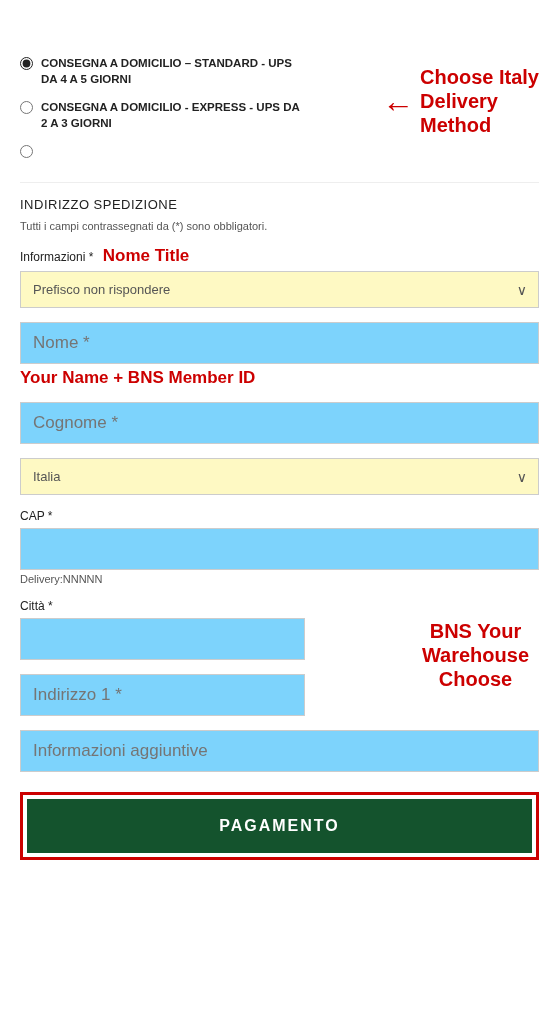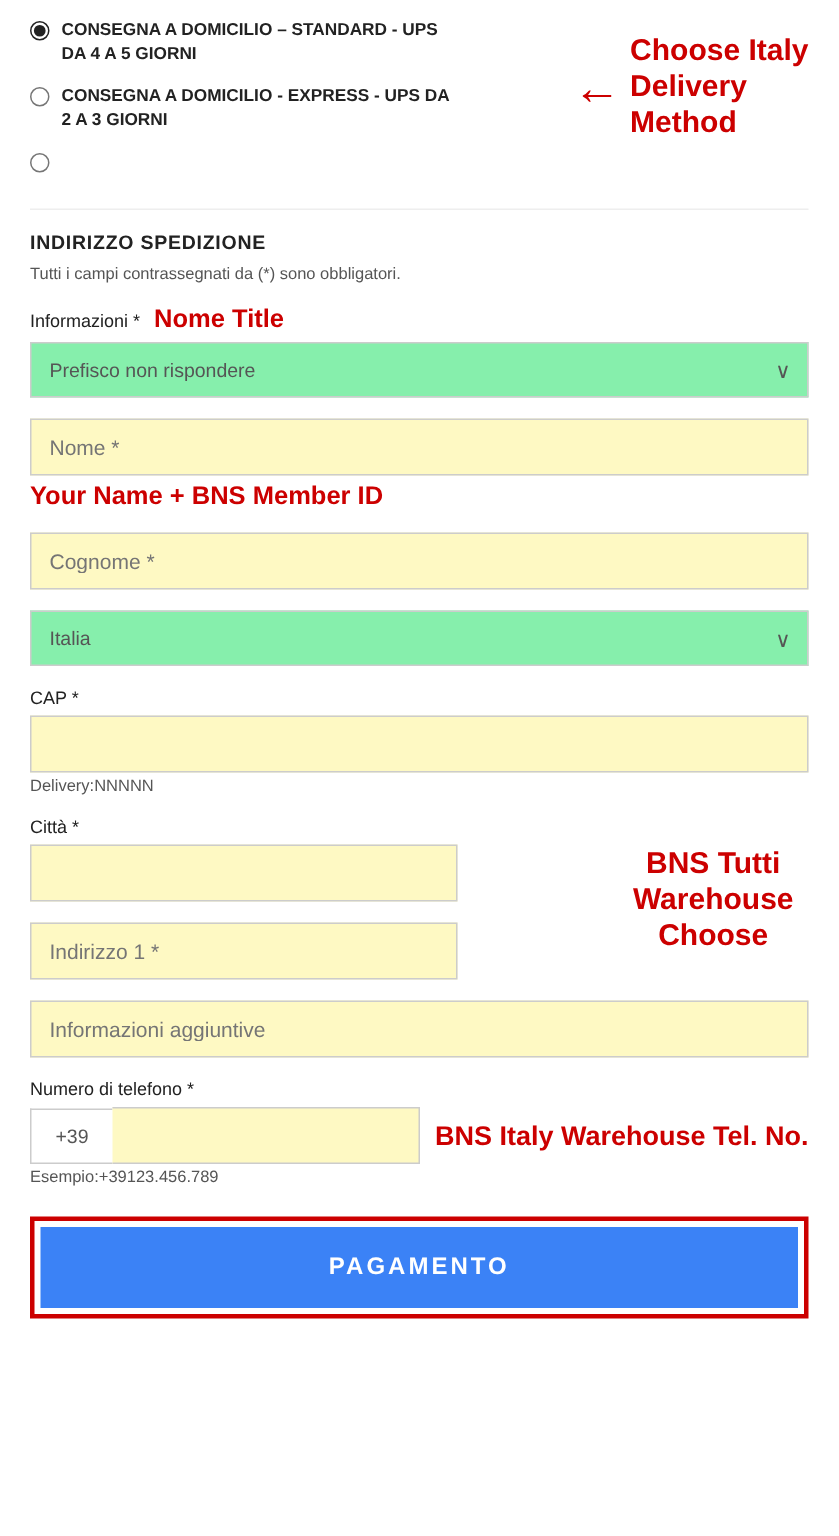--- a/index.html
+++ b/index.html
@@ -15,20 +15,21 @@
 
     .main-container {
       padding: 12px 20px 20px 20px;
       position: relative;
     }
 
     
     .delivery-section {
       position: relative;
       margin-bottom: 24px;
+      margin-top: 43px;
     }
 
     .delivery-options {
       width: 55%;
     }
 
     .radio-option {
       display: flex;
       align-items: flex-start;
       margin-bottom: 12px;
@@ -70,21 +71,21 @@
       color: #cc0000;
       font-size: 20px;
       font-weight: bold;
       line-height: 1.2;
       text-align: left;
     }
 
     
     .section-title {
       font-size: 13px;
-      font-weight: bold;
+      font-weight: normal;
       letter-spacing: 0.5px;
       color: #222;
       margin-bottom: 8px;
       margin-top: 10px;
     }
 
     .required-note {
       font-size: 11px;
       color: #555;
       margin-bottom: 14px;
@@ -107,34 +108,34 @@
       font-size: 17px;
       font-weight: bold;
       display: inline;
       margin-left: 6px;
     }
 
     .input-field {
       width: 100%;
       border: 1px solid #ccc;
       padding: 10px 12px;
-      font-size: 14px;
+      font-size: 17px;
       color: #555;
       outline: none;
-      background: #fef9c3;
+      background: #7dd3fc;
     }
 
     .select-field {
       width: 100%;
       border: 1px solid #ccc;
       padding: 10px 12px;
       font-size: 13px;
       color: #555;
       outline: none;
-      background: #86efac;
+      background: #fef9c3;
       appearance: none;
       -webkit-appearance: none;
       cursor: pointer;
     }
 
     .select-wrapper {
       position: relative;
     }
 
     .select-wrapper::after {
@@ -194,21 +195,21 @@
 
     
     .payment-button-wrapper {
       border: 3px solid #cc0000;
       padding: 4px;
       margin-top: 20px;
     }
 
     .payment-button {
       width: 100%;
-      background: #3b82f6;
+      background: #14532d;
       color: #fff;
       border: none;
       padding: 18px;
       font-size: 16px;
       font-weight: bold;
       letter-spacing: 2px;
       cursor: pointer;
       text-transform: uppercase;
     }
 
@@ -298,49 +299,40 @@
 
     <div class="field-group">
       <label class="field-label">CAP *</label>
       <input type="text" class="input-field" style="">
       <div class="field-hint">Delivery:NNNNN</div>
     </div>
 
     <div class="city-address-wrapper">
 
       <div class="bns-address-annotation">
-        <span>BNS Tutti</span><br>
+        <span>BNS Your</span><br>
         <span>Warehouse</span><br>
         <span>Choose</span>
       </div>
 
       <div class="field-group" style="width:55%">
         <label class="field-label">Città *</label>
         <input type="text" class="input-field" style="">
       </div>
 
       <div class="field-group" style="width:55%">
         <input type="text" class="input-field" placeholder="Indirizzo 1 *" style="">
       </div>
 
     </div>
 
     <div class="field-group">
       <input type="text" class="input-field" placeholder="Informazioni aggiuntive" style="">
     </div>
 
-    <div class="field-group">
-      <label class="field-label">Numero di telefono *</label>
-      <div class="phone-row">
-        <div class="phone-prefix">+39</div>
-        <input type="text" class="input-field" style="border-left: none;">
-        <span class="phone-annotation">BNS Italy Warehouse Tel. No.</span>
-      </div>
-      <div class="field-hint">Esempio:+39123.456.789</div>
-    </div>
 
   </div>
 
   <div class="payment-button-wrapper">
     <button class="payment-button">PAGAMENTO</button>
   </div>
 
 </div>
 
 </body></html>

